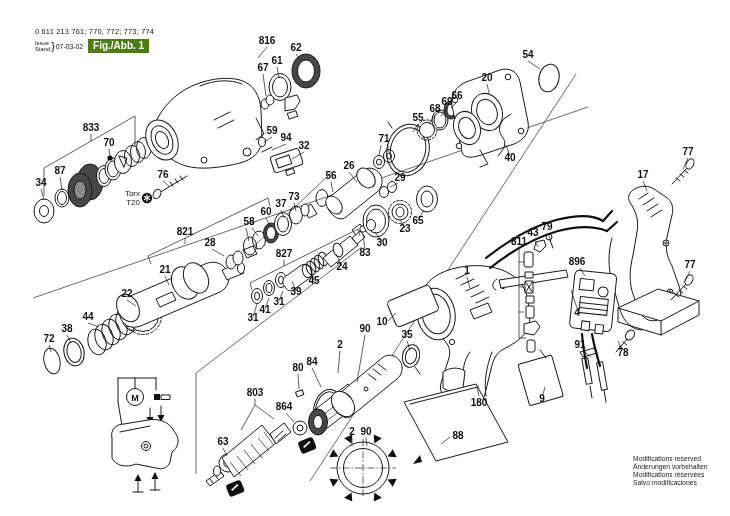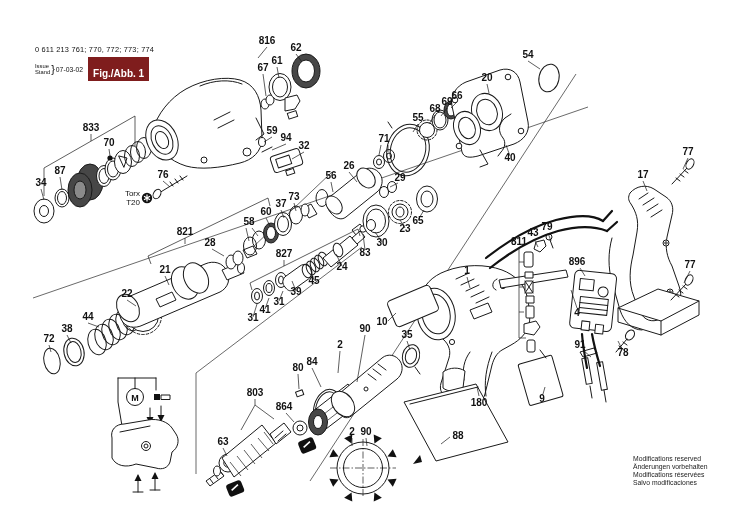--- a/index.html
+++ b/index.html
@@ -11,28 +11,28 @@
   .dk{fill:#474747;stroke:#1a1a1a;stroke-width:1;}
   .leader{stroke:#1a1a1a;stroke-width:0.7;}
   .fline{stroke:#2a2a2a;stroke-width:0.7;}
   .plabel{font-family:"Liberation Sans",sans-serif;font-weight:bold;font-size:10px;
           fill:#111;text-anchor:middle;}
   .torx{font-family:"Liberation Sans",sans-serif;font-size:8px;fill:#111;text-anchor:end;}
   .mtext{font-family:"Liberation Sans",sans-serif;font-weight:bold;font-size:9px;fill:#111;text-anchor:middle;}
   .wire{fill:none;stroke:#111;stroke-width:2.2;stroke-linecap:round;}
   .hatch{stroke:#1a1a1a;stroke-width:0.7;}
   .cline{fill:none;stroke:#1a1a1a;stroke-width:0.7;stroke-dasharray:7 2 1.5 2;}
-  .header{position:absolute;left:35px;top:27px;color:#111;margin-top:18px;}
+  .header{position:absolute;left:35px;top:27px;color:#111;}
   .partnos{font-size:7.4px;letter-spacing:0.2px;white-space:nowrap;}
   .issuerow{display:flex;align-items:center;margin-top:3px;}
   .issue-stand{font-size:5.8px;line-height:6px;}
   .brace{font-size:11px;margin:0 1px 0 1px;}
   .date{font-size:6.8px;margin-right:5px;white-space:nowrap;}
-  .figbox{background:#7f1d1d;color:#fff;font-weight:bold;font-size:10px;
-          padding:11px 5px 2px 5px;white-space:nowrap;}
+  .figbox{background:#4d7c0f;color:#fff;font-weight:bold;font-size:10px;
+          padding:1px 5px 2px 5px;white-space:nowrap;}
   .footer{position:absolute;left:633px;top:455px;font-size:6.8px;line-height:8px;color:#222;}
 </style>
 </head>
 <body>
 
 <div class="stage">
 <svg width="730" height="516" viewBox="0 0 730 516">
 
   <g>
     <line class="fline" x1="33" y1="298" x2="588" y2="107"></line>

